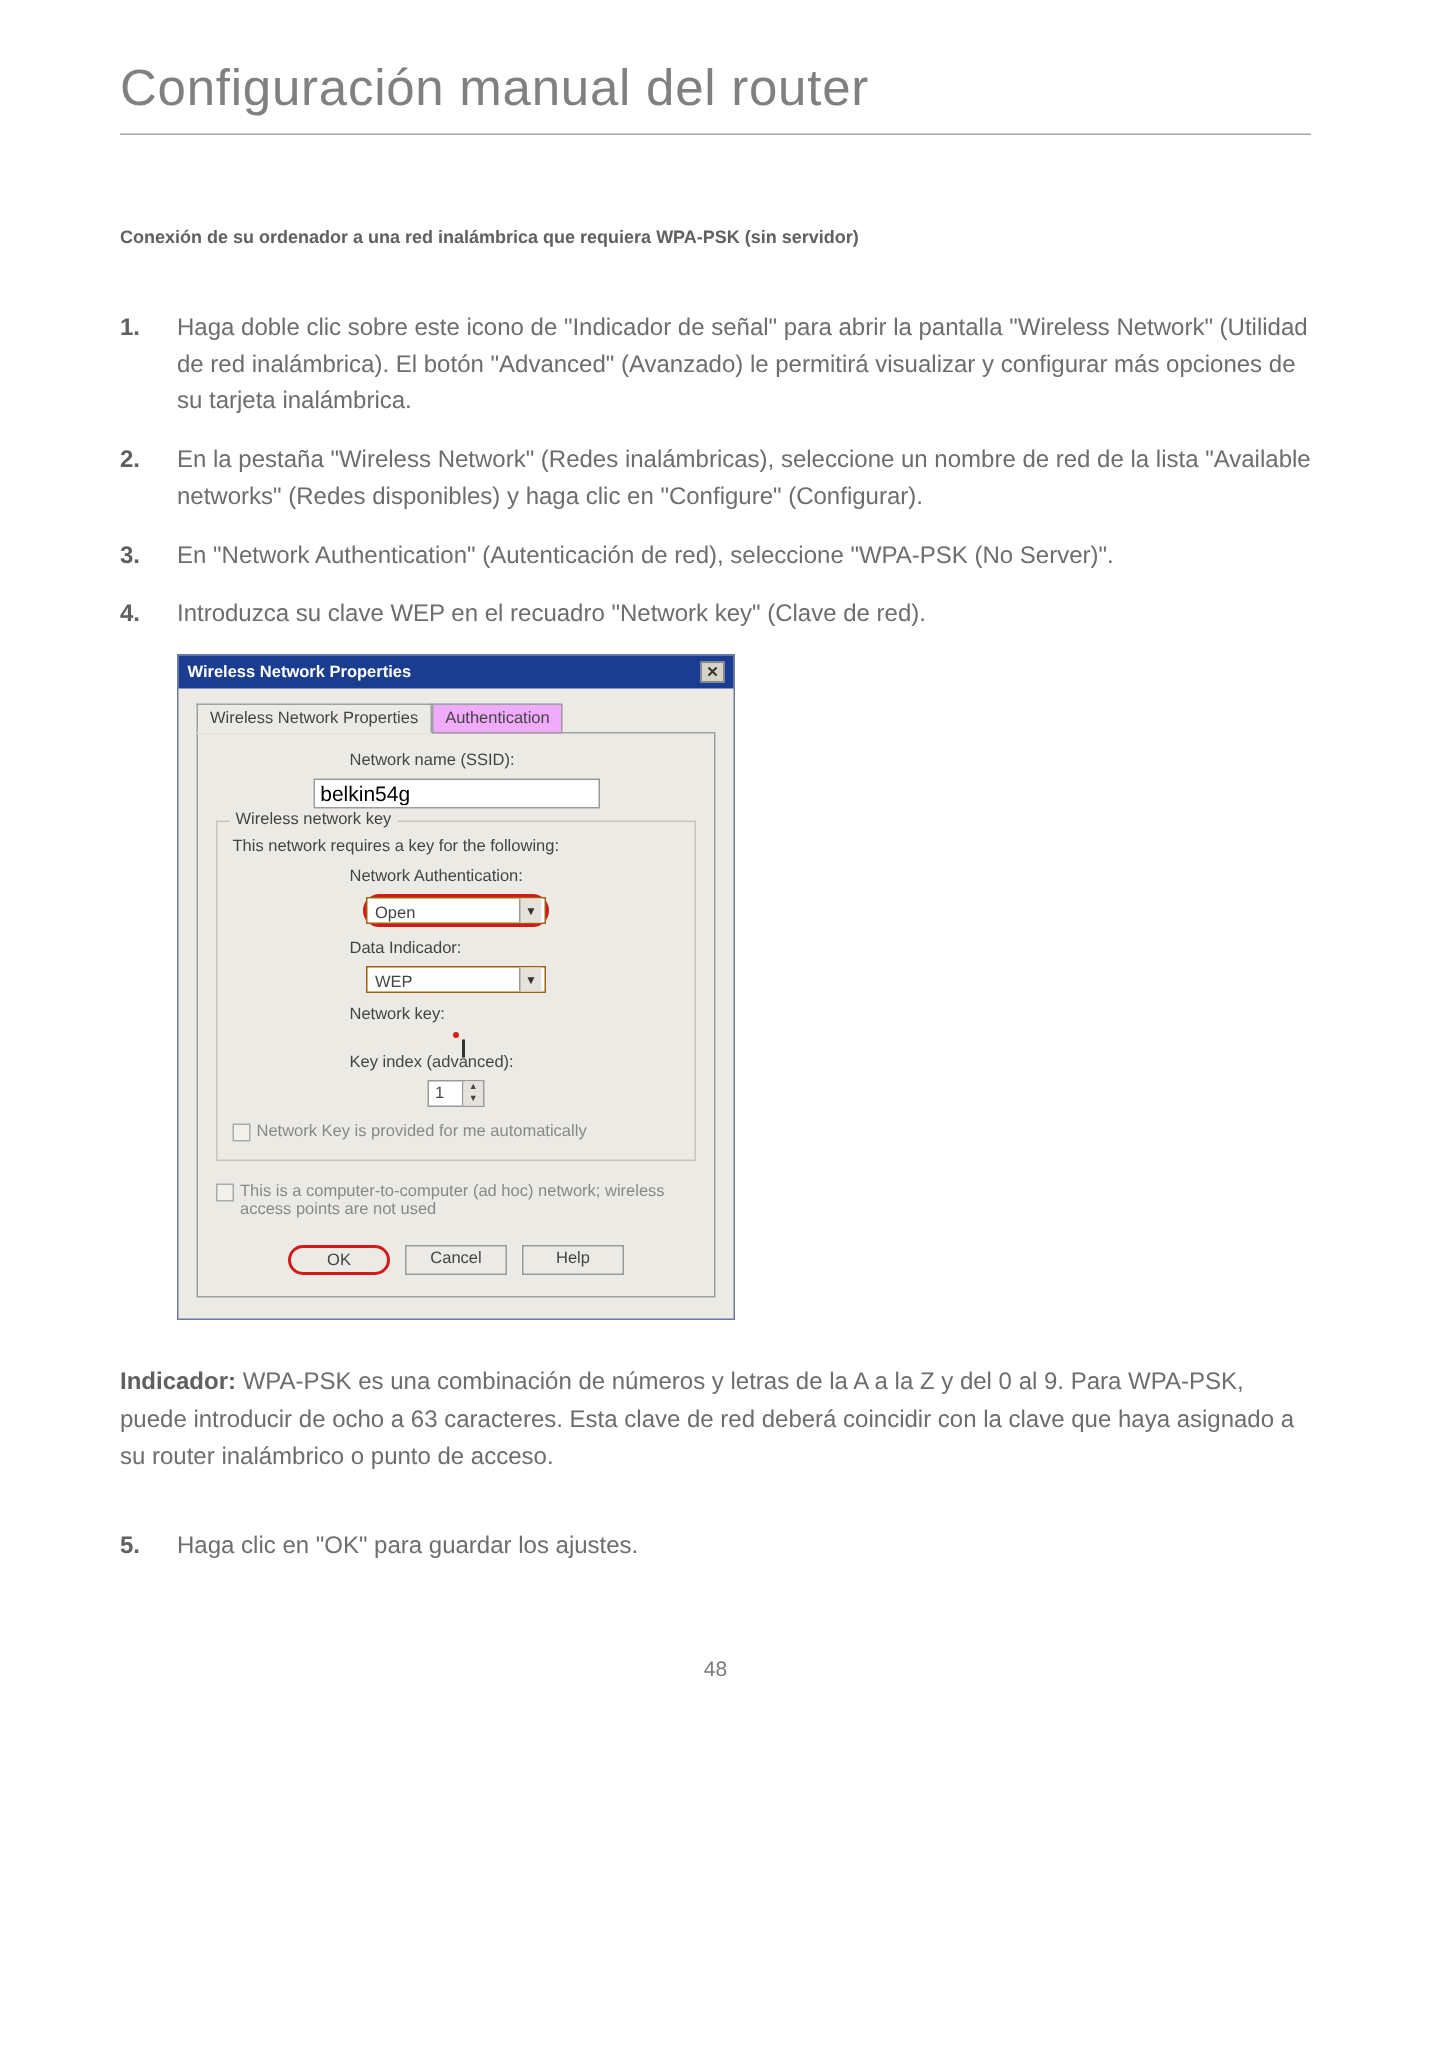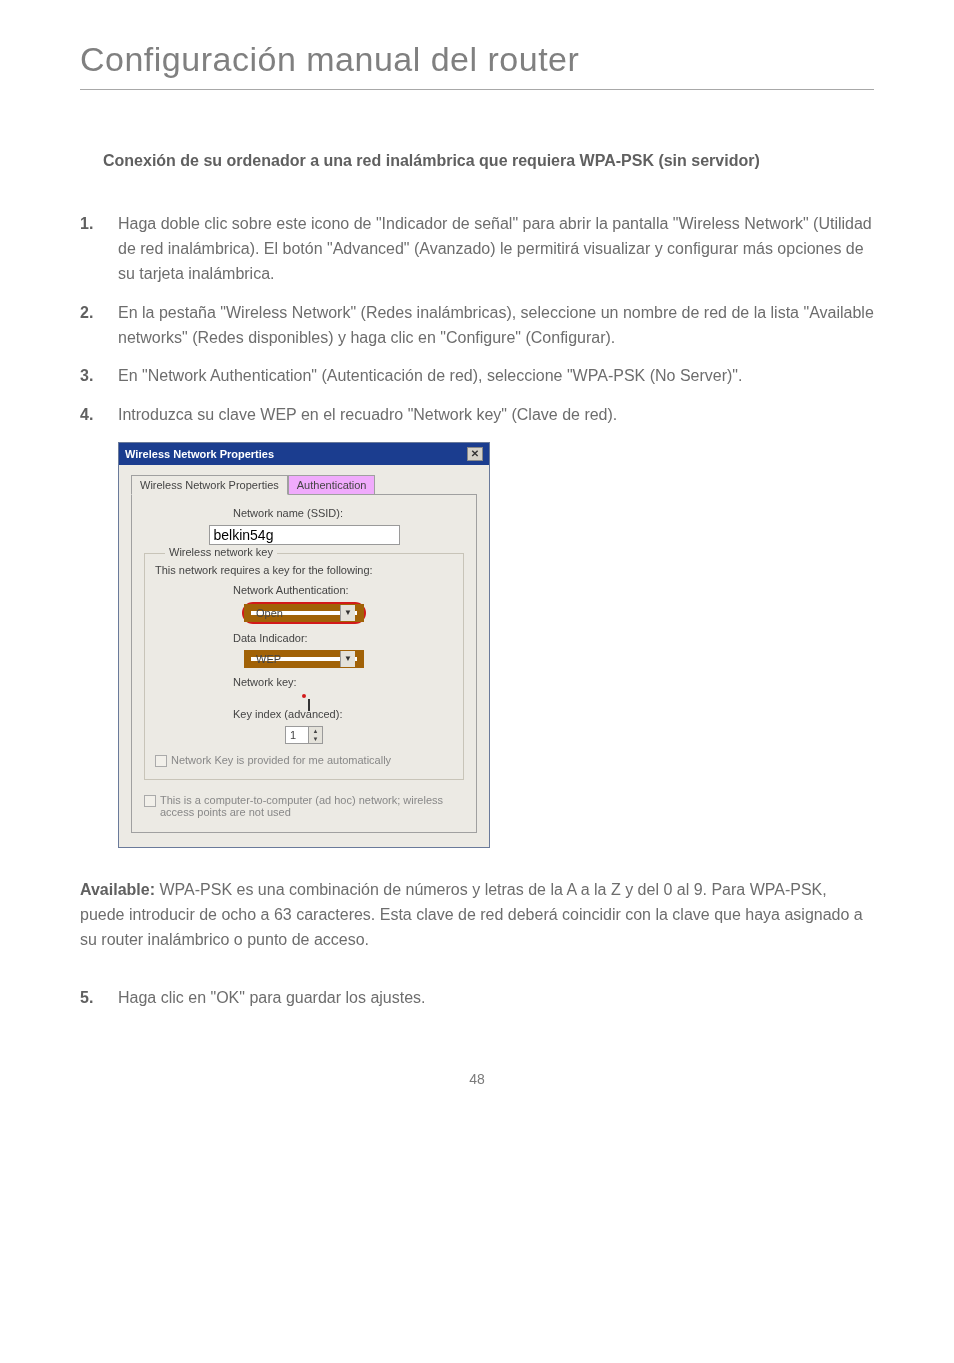--- a/index.html
+++ b/index.html
@@ -17,25 +17,24 @@
     font-size: 34px;
     color: #808080;
     letter-spacing: 0.5px;
     border-bottom: 1px solid #a8a8a8;
     padding-bottom: 10px;
     margin-bottom: 60px;
   }
   h2 {
     font-family: Arial, Helvetica, sans-serif;
     font-weight: bold;
-    font-size: 16px;
+    font-size: 12px;
     color: #606060;
     line-height: 1.4;
     margin-bottom: 40px;
-    margin-left: 23px;
   }
   ol { list-style: none; }
   ol li {
     display: flex;
     margin-bottom: 14px;
     font-size: 16px;
     line-height: 1.55;
     color: #6d6d6d;
   }
   ol li .num {
@@ -117,34 +116,33 @@
     padding: 10px 10px 12px;
     margin-top: 4px;
     position: relative;
   }
   .groupbox-title {
     position: absolute;
     top: -8px; left: 8px;
     background: #eceae4;
     padding: 0 4px;
     font-size: 11px;
-    margin-left: 12px;
   }
   .red-oval-wide {
     border: 2px solid #d21a1a;
     border-radius: 14px;
     display: inline-block;
   }
   .select-fake {
-    border: 7px solid #a16207;
+    border: 1px solid #a16207;
     background: #fff;
     height: 18px;
     width: 120px;
     display: flex;
-    align-items: center;
+    align-items: flex-end;
     padding: 0 2px 0 5px;
     font-size: 11px;
   }
   .select-fake .arrow {
     background:#e4e2da;
     border-left:1px solid #9a9a9a;
     width:15px;
     height:16px;
     margin-left:auto;
     display:flex;align-items:center;justify-content:center;
@@ -287,27 +285,32 @@
             <span class="chk"></span>
             <span>Network Key is provided for me automatically</span>
           </div>
         </div>
 
         <div class="chkrow" style="margin-top:14px;">
           <span class="chk"></span>
           <span>This is a computer-to-computer (ad hoc) network; wireless access points are not used</span>
         </div>
 
+        <div class="btnrow">
+          <span class="btn ok-red">OK</span>
+          <span class="btn">Cancel</span>
+          <span class="btn">Help</span>
+        </div>
       </div>
     </div>
   </div>
 </div>
 
 <p class="important">
-  <b>Available:</b><span> WPA-PSK es una combinación de números y letras de la A a la Z y del 0 al 9. Para WPA-PSK, puede introducir de ocho a 63 caracteres. Esta clave de red deberá coincidir con la clave que haya asignado a su router inalámbrico o punto de acceso.</span>
+  <b>Indicador:</b><span> WPA-PSK es una combinación de números y letras de la A a la Z y del 0 al 9. Para WPA-PSK, puede introducir de ocho a 63 caracteres. Esta clave de red deberá coincidir con la clave que haya asignado a su router inalámbrico o punto de acceso.</span>
 </p>
 
 <ol>
   <li>
     <span class="num">5.</span>
     <span class="txt">Haga clic en "OK" para guardar los ajustes.</span>
   </li>
 </ol>
 
 <div class="pagenum">48</div>

